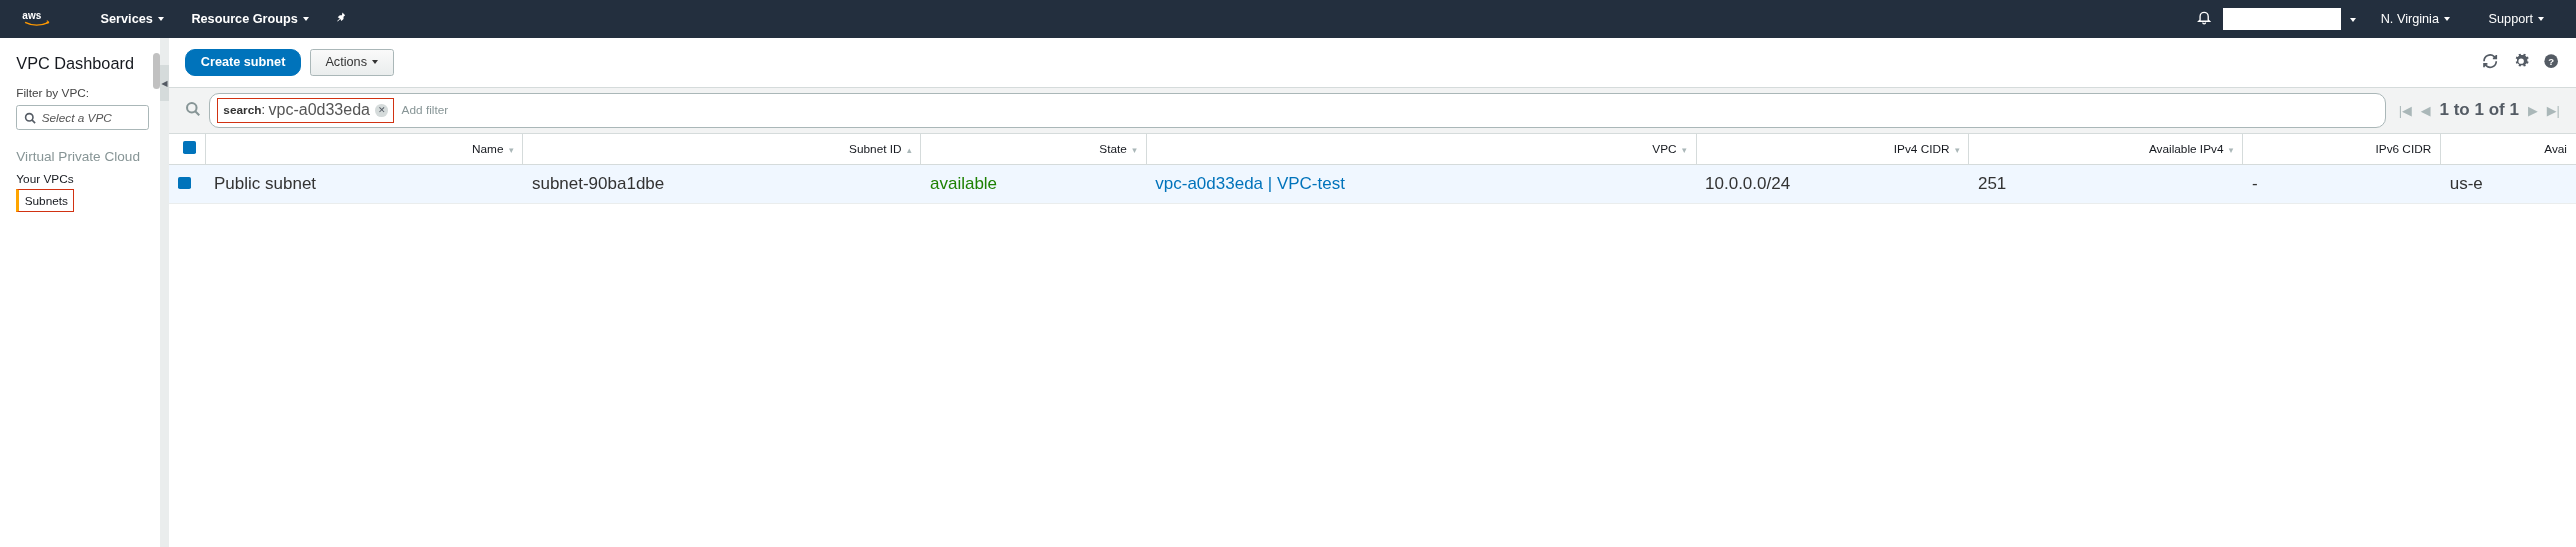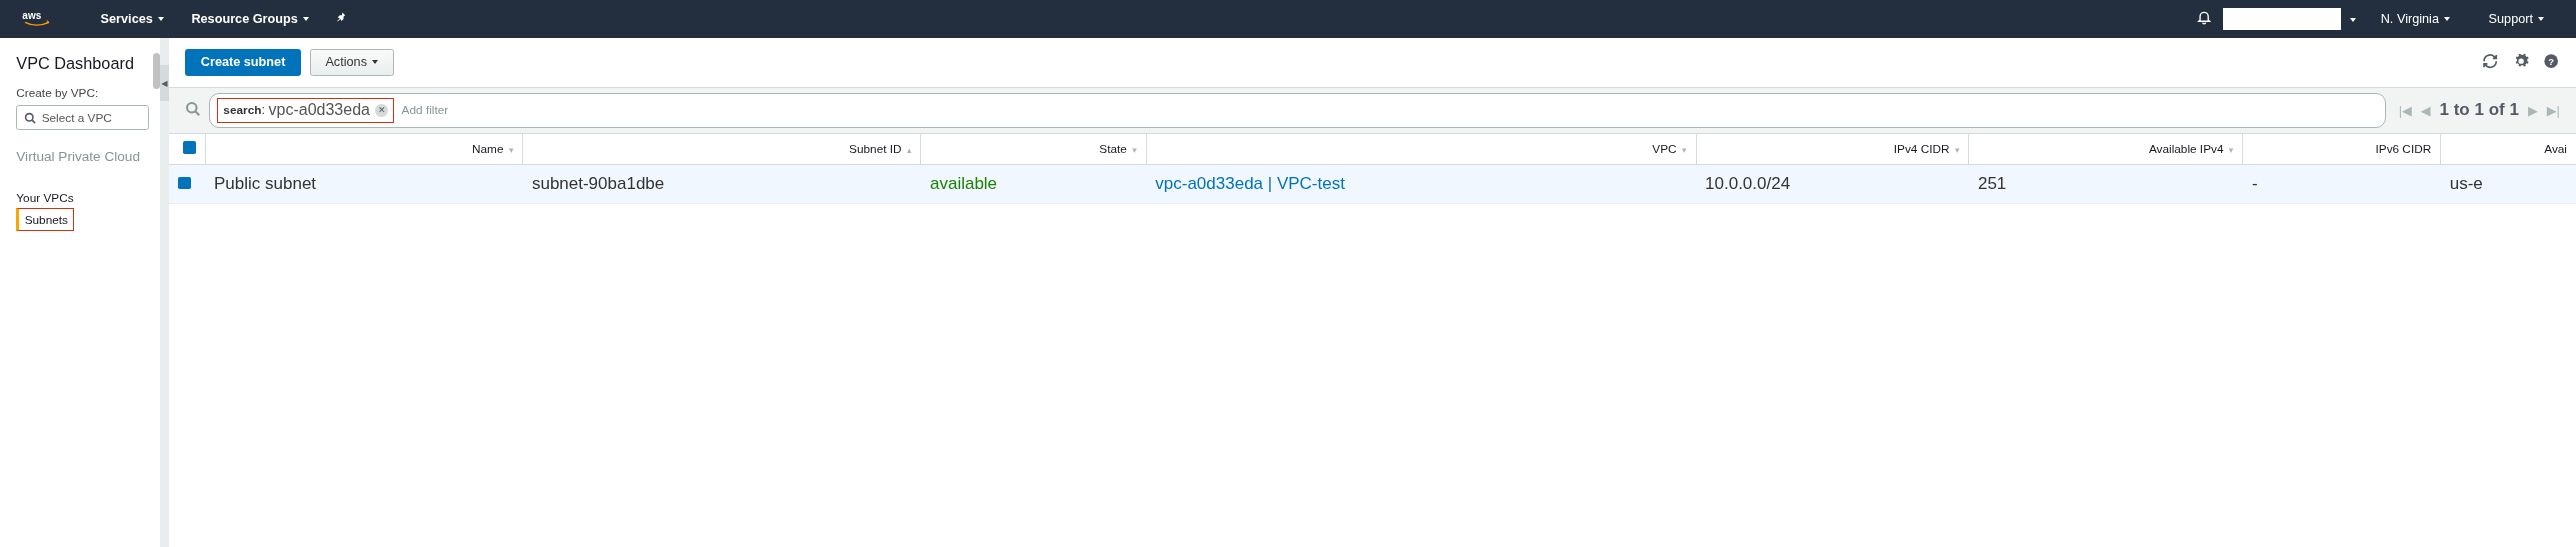--- a/index.html
+++ b/index.html
@@ -20,35 +20,35 @@
     .caret-down::after { content: ""; display: inline-block; margin-left: 5.4px; border-left: 3.6px solid transparent; border-right: 3.6px solid transparent; border-top: 4.5px solid currentColor; vertical-align: middle; }
     
     
     .main { display: flex; height: calc(100vh - 38px); }
     
     
     .sidebar { width: 160px; padding: 16.3px 11px 11px 16.3px; background: #fff; position: relative; }
     .scrollbar-fake { position: absolute; right: 0; top: 14.5px; width: 7.2px; height: 36px; background: #c1c1c1; border-radius: 3.6px; }
     .sidebar h2 { font-size: 16.3px; font-weight: normal; color: #16191f; margin-bottom: 12.7px; }
     .filter-label { font-size: 11.8px; color: #444; margin-bottom: 5.4px; }
-    .vpc-select { display: flex; align-items: center; border: 0.9px solid #aab7b8; border-radius: 2.7px; padding: 4.5px 7.2px; font-size: 11.8px; color: #555; margin-bottom: 18px; cursor: pointer; }
+    .vpc-select { display: flex; align-items: center; border: 0.9px solid #aab7b8; border-radius: 2.7px; padding: 4.5px 7.2px; font-size: 11.8px; color: #555; margin-bottom: 18px; cursor: pointer; font-style: italic; }
     .vpc-select svg { margin-right: 4.5px; }
-    .sidebar-section { font-size: 13.6px; color: #879596; margin-bottom: 21px; line-height: 1.3; }
+    .sidebar-section { font-size: 13.6px; color: #879596; margin-bottom: 2px; line-height: 1.3; }
     .sidebar-link { font-size: 11.8px; color: #16191f; padding: 3.6px 0; cursor: pointer; display: block; }
     .sidebar-link.active-highlight { border: 1.8px solid #d13212; border-left: 3.6px solid orange; padding: 3.6px 5.4px; display: inline-block; }
     
     
     .divider { width: 9px; background: #eaeded; position: relative; display: flex; align-items: flex-start; justify-content: center; }
     .divider-handle { width: 9px; height: 36px; background: #d5dbdb; display: flex; align-items: center; justify-content: center; margin-top: 27px; cursor: pointer; font-size: 8.2px; color: #545b64; }
     
     
     .content { flex: 1; display: flex; flex-direction: column; overflow: hidden; }
     .action-bar { display: flex; align-items: center; padding: 11px 16.3px; gap: 9px; }
     .btn { border-radius: 2.7px; padding: 5.4px 14.5px; font-size: 12.7px; cursor: pointer; border: 0.9px solid transparent; display: inline-flex; align-items: center; }
-    .btn-primary { background: #0073bb; color: #fff; font-weight: bold; border-color: #0073bb; }
+    .btn-primary { background: #0073bb; color: #fff; font-weight: bold; border-color: #0073bb; border-radius: 10px; }
     .btn-secondary { background: linear-gradient(#fafafa, #eaeded); color: #333; border-color: #aab7b8; }
     .action-icons { margin-left: auto; display: flex; align-items: center; gap: 14.5px; }
     .icon-btn { cursor: pointer; color: #545b64; }
     
     
     .search-row { display: flex; align-items: center; background: #f2f3f3; border-top: 0.9px solid #d5dbdb; border-bottom: 0.9px solid #d5dbdb; padding: 5.4px 16.3px; }
     .search-lens { margin-right: 7.2px; color: #879596; }
     .search-box { flex: 1; background: #fff; border: 0.9px solid #aab7b8; border-radius: 10px; display: flex; align-items: center; padding: 3.6px 7.2px; }
     .search-tag-wrap { border: 1.8px solid #d13212; padding: 2.7px 5.4px; display: flex; align-items: center; margin-right: 7.2px; }
     .search-tag-label { font-weight: bold; font-size: 11.8px; color: #333; }
@@ -103,21 +103,21 @@
     <div class="nav-item caret-down">N. Virginia</div>
     <div class="nav-item caret-down">Support</div>
   </div>
 </div>
 
 <div class="main">
 
   <div class="sidebar">
     <div class="scrollbar-fake"></div>
     <h2>VPC Dashboard</h2>
-    <div class="filter-label">Create by VPC:</div>
+    <div class="filter-label">Filter by VPC:</div>
     <div class="vpc-select">
       <svg width="12.7" height="12.7" viewBox="0 0 24 24" fill="none" stroke="#545b64" stroke-width="3">
           <circle cx="10" cy="10" r="7"></circle>
           <line x1="15" y1="15" x2="21" y2="21"></line>
         </svg>
       <span>Select a VPC</span>
     </div>
     <div class="sidebar-section">Virtual Private Cloud</div>
     <a class="sidebar-link">Your VPCs</a>
     <a class="sidebar-link active-highlight">Subnets</a>

